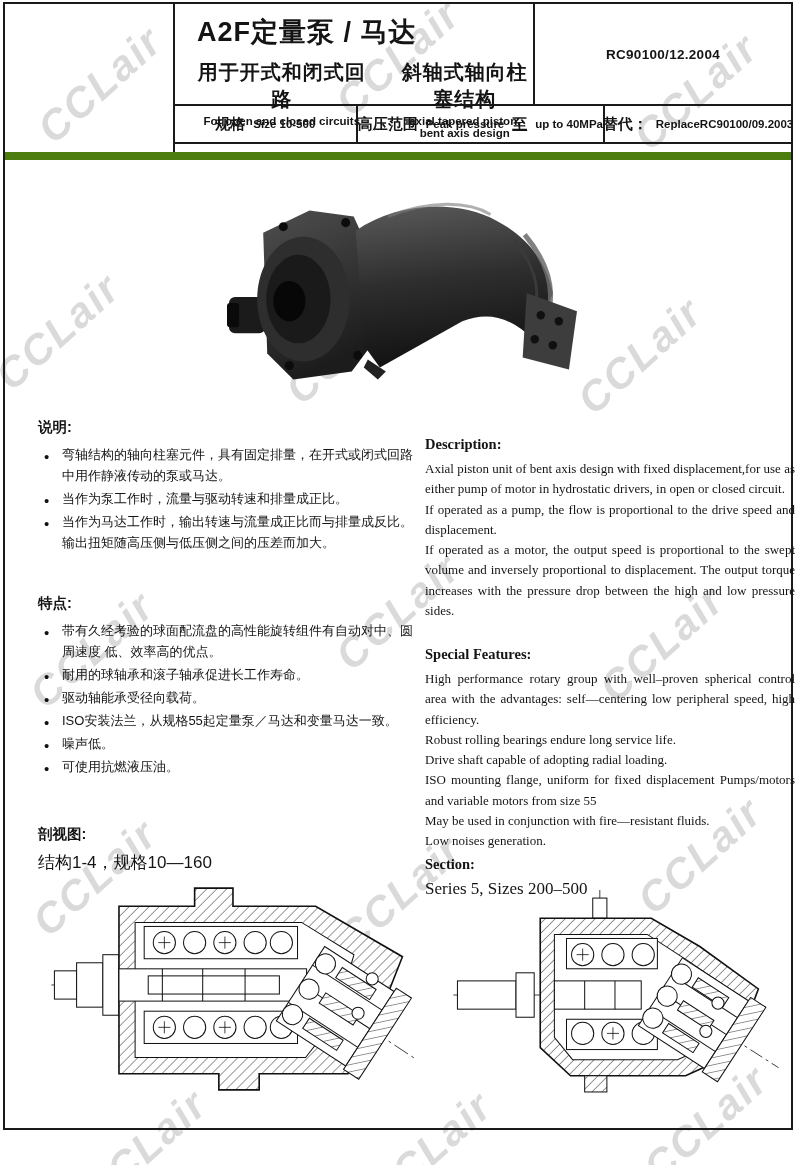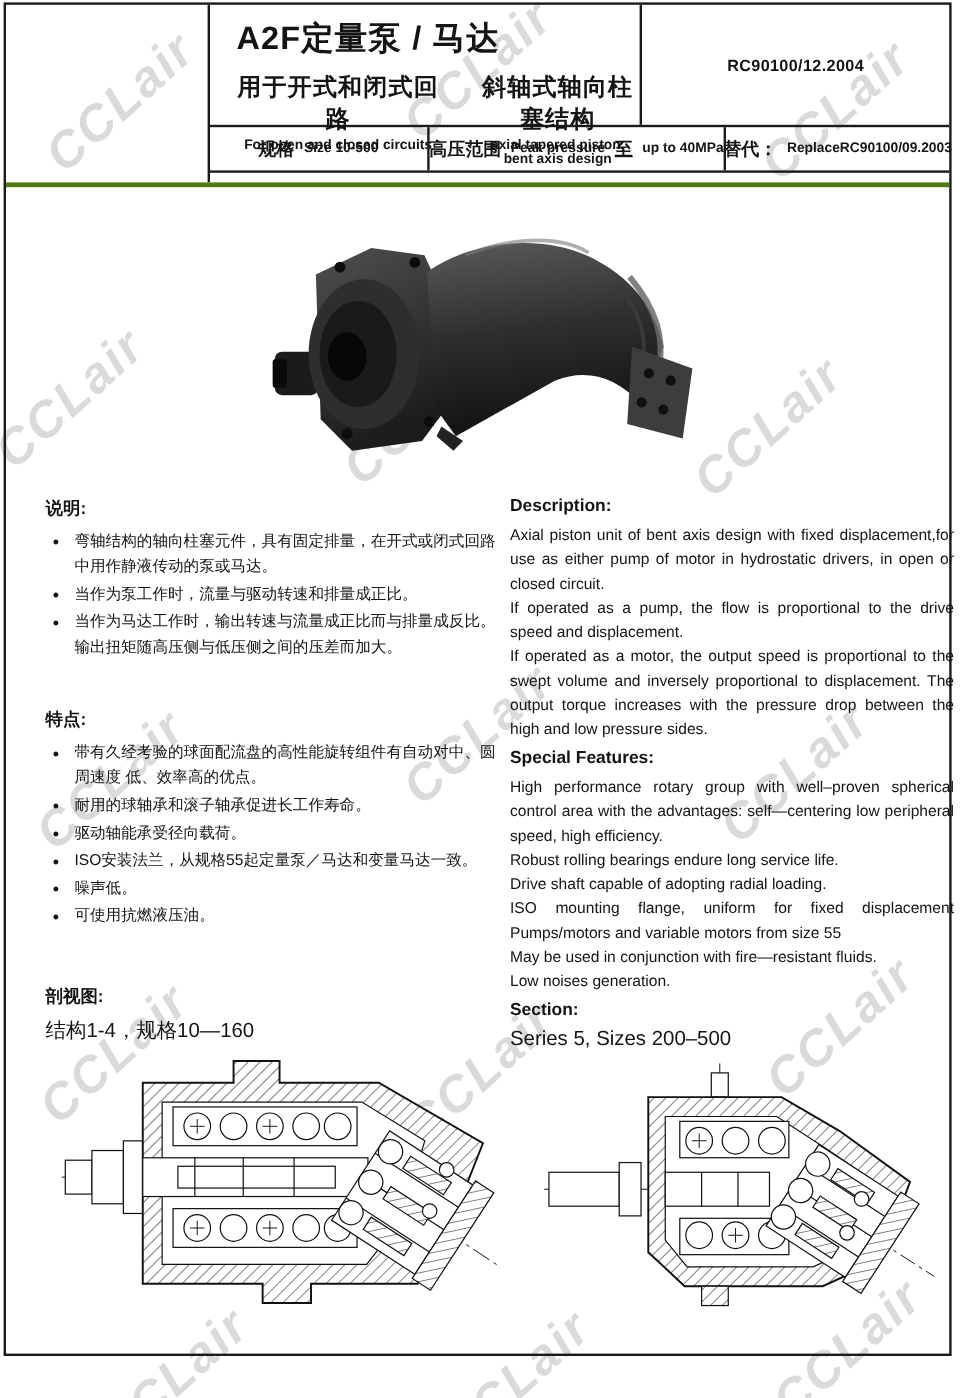--- a/index.html
+++ b/index.html
@@ -51,26 +51,26 @@
   }
   .spec-cell{width:210px;border-right:2px solid #1a1a1a;}
   .pressure-cell{flex:1;border-right:2px solid #1a1a1a;}
   .replace-cell{width:186px;}
   .cn-b{font-size:15px;font-weight:bold;}
   .sm{font-size:11.5px;font-weight:bold;}
   .zhi{text-decoration:underline;}
   
   .main-area{
     position:absolute;left:0;right:0;top:148px;bottom:0;
-    border-top:4px solid #4d7c0f;box-sizing:border-box;
+    border-top:8px solid #4d7c0f;box-sizing:border-box;
   }
   .photo{position:absolute;left:222px;top:28px;width:354px;height:194px;}
   .col{position:absolute;height:500px;}
   .col-left{left:33px;top:258px;width:378px;}
-  .col-right{left:420px;top:258px;width:370px;}
+  .col-right{left:420px;top:276px;width:370px;font-family:Liberation Serif, serif;}
   .tblock{position:absolute;left:0;right:0;}
   .b1{top:0;} .b2l{top:176px;} .b3l{top:407px;}
   .b2r{top:210px;} .b3r{top:420px;}
   .h-cn{font-size:14.5px;font-weight:bold;margin:0 0 7px 0;}
   .h-en{font-size:14.5px;font-weight:bold;margin:0 0 6px 0;}
   ul.cn-list{list-style:none;margin:0;padding:0;}
   ul.cn-list li{
     position:relative;padding-left:24px;font-size:13px;line-height:1.62;
     margin-bottom:2px;
   }

